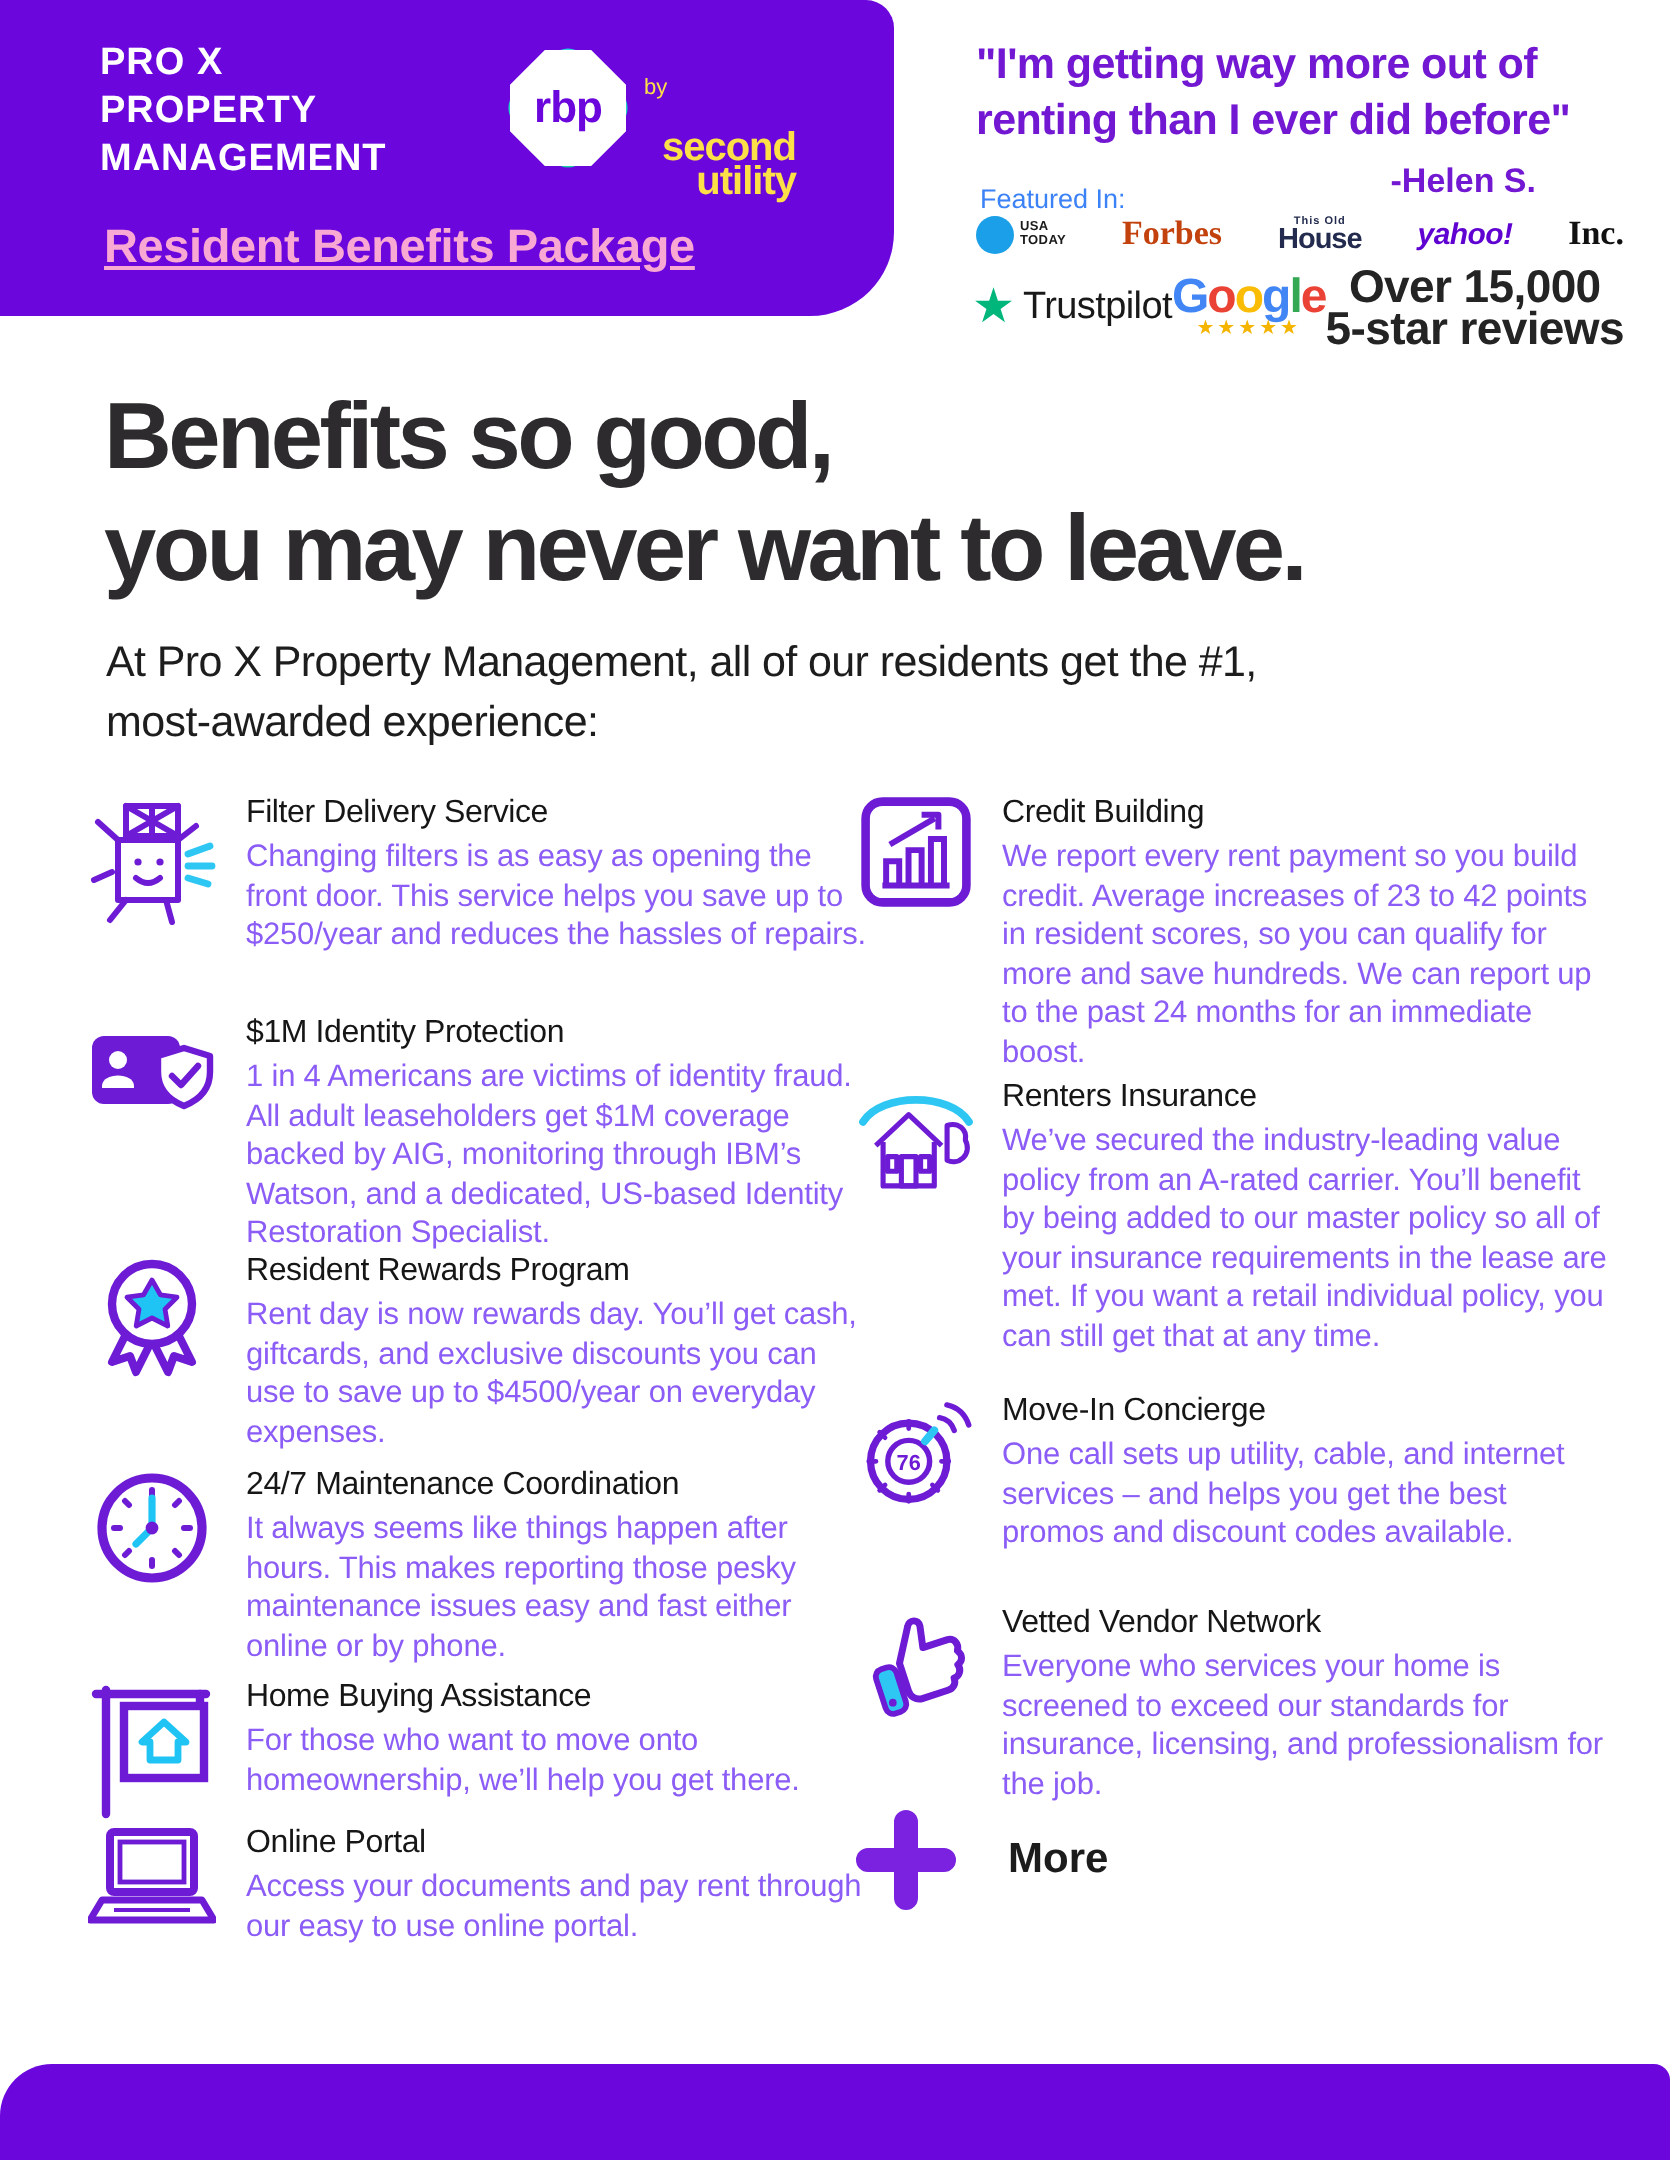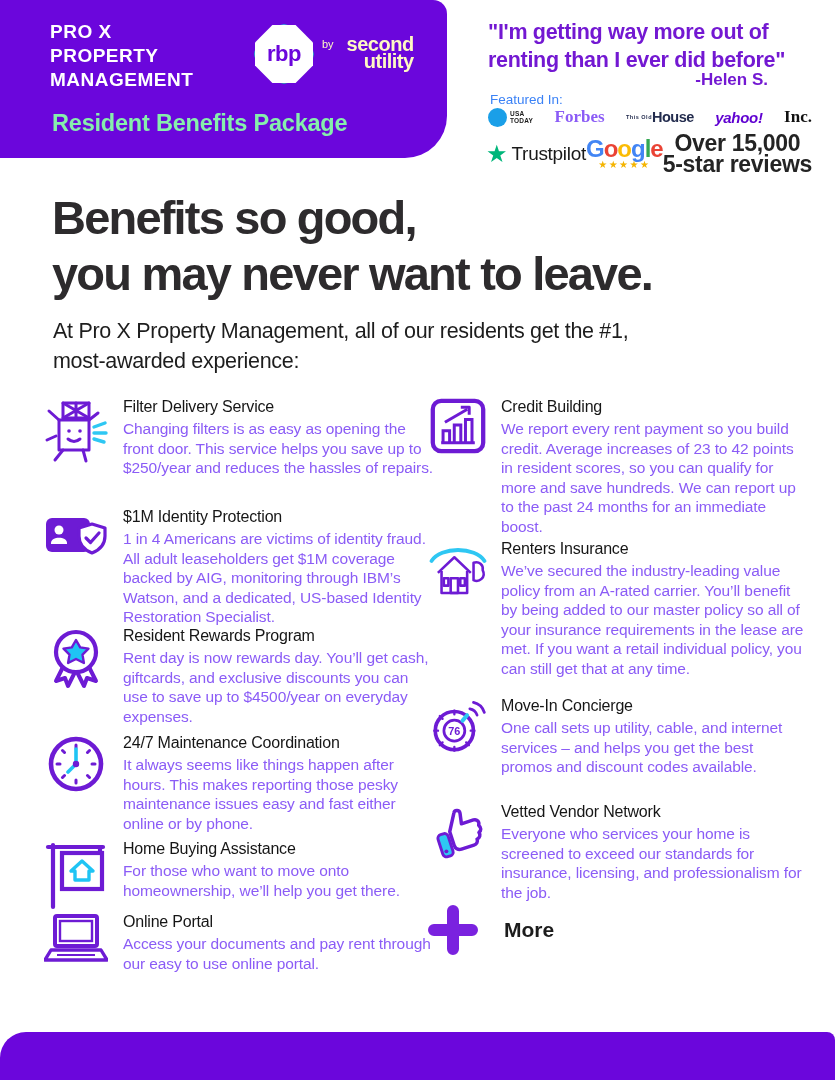--- a/index.html
+++ b/index.html
@@ -10,56 +10,56 @@
   
   .brand-block{
     position:absolute;left:0;top:0;width:447px;height:158px;
     background:#6b06dc;border-radius:0 14px 42px 0;
   }
   .company-name{
     position:absolute;left:50px;top:20px;color:#fff;font-weight:bold;
     font-size:19px;line-height:24px;letter-spacing:.5px;white-space:pre-line;
   }
   .package-title{
-    position:absolute;left:52px;top:110px;color:#86efac;font-weight:bold;
-    font-size:23.5px;letter-spacing:-.2px;
+    position:absolute;left:52px;top:110px;color:#f9a8d4;font-weight:bold;
+    font-size:23.5px;letter-spacing:-.2px;text-decoration:underline;
   }
   .rbp-badge{position:absolute;left:252px;top:22px;width:64px;height:64px;text-align:right;}
   .rbp-diamond{
     position:absolute;left:8px;top:8px;width:48px;height:48px;border-radius:10px;
     background:linear-gradient(135deg,#24d3e8,#17c9a4);transform:rotate(45deg);
   }
   .rbp-octagon{
     position:absolute;left:3px;top:3px;width:58px;height:58px;background:#fff;
     clip-path:polygon(30% 0,70% 0,100% 30%,100% 70%,70% 100%,30% 100%,0 70%,0 30%);
     display:flex;align-items:center;justify-content:center;
   }
   .rbp-octagon span{color:#6b06dc;font-weight:bold;font-size:22px;letter-spacing:-.5px;}
-  .byline{position:absolute;left:322px;top:36px;display:flex;gap:4px;color:#fef9c3;}
+  .byline{position:absolute;left:322px;top:36px;display:flex;gap:16px;color:#fde047;flex-direction:column;}
   .byline .by{font-size:11px;margin-top:2px;}
   .byline .brand{width:76px;text-align:right;font-weight:bold;font-size:20px;line-height:17px;letter-spacing:-.5px;}
   
   .quote{
     position:absolute;left:488px;top:18px;width:322px;color:#7318d2;
     font-size:21.5px;line-height:28px;font-weight:bold;letter-spacing:-.3px;white-space:pre-line;
   }
   .attribution{
-    position:absolute;left:488px;top:70px;width:280px;text-align:right;
+    position:absolute;left:488px;top:81px;width:280px;text-align:right;
     color:#7318d2;font-size:17px;font-weight:bold;
   }
   .featured-label{position:absolute;left:490px;top:92px;font-size:13.5px;color:#3b82f6;}
   .logo-row{
     position:absolute;left:488px;top:104px;width:324px;height:26px;
     display:flex;align-items:center;justify-content:space-between;
   }
   .usat{display:flex;align-items:center;gap:3px;}
   .usat-circle{width:19px;height:19px;border-radius:50%;background:#1a9fe8;}
   .usat-text{font-size:6.5px;font-weight:bold;color:#1a1a1a;line-height:7px;letter-spacing:.2px;}
-  .forbes{font-family:"Liberation Serif",serif;font-weight:bold;font-size:17px;color:#8b5cf6;}
-  .toh{display:flex;flex-direction:row;align-items:center;color:#232c4e;}
+  .forbes{font-family:"Liberation Serif",serif;font-weight:bold;font-size:17px;color:#c2410c;}
+  .toh{display:flex;flex-direction:column;align-items:center;color:#232c4e;}
   .toh-top{font-size:5.5px;font-weight:bold;letter-spacing:.5px;}
   .toh-main{font-size:14.5px;font-weight:bold;letter-spacing:-.5px;line-height:12px;}
   .yahoo{font-size:15px;font-weight:bold;color:#5f01d1;font-style:italic;letter-spacing:-.3px;}
   .inc{font-family:"Liberation Serif",serif;font-weight:bold;font-size:17px;color:#111;}
   .review-row{
     position:absolute;left:486px;top:132px;width:326px;height:44px;
     display:flex;align-items:center;justify-content:space-between;
   }
   .trustpilot{display:flex;align-items:center;gap:4px;}
   .tp-star{color:#00b67a;font-size:24px;line-height:24px;}

